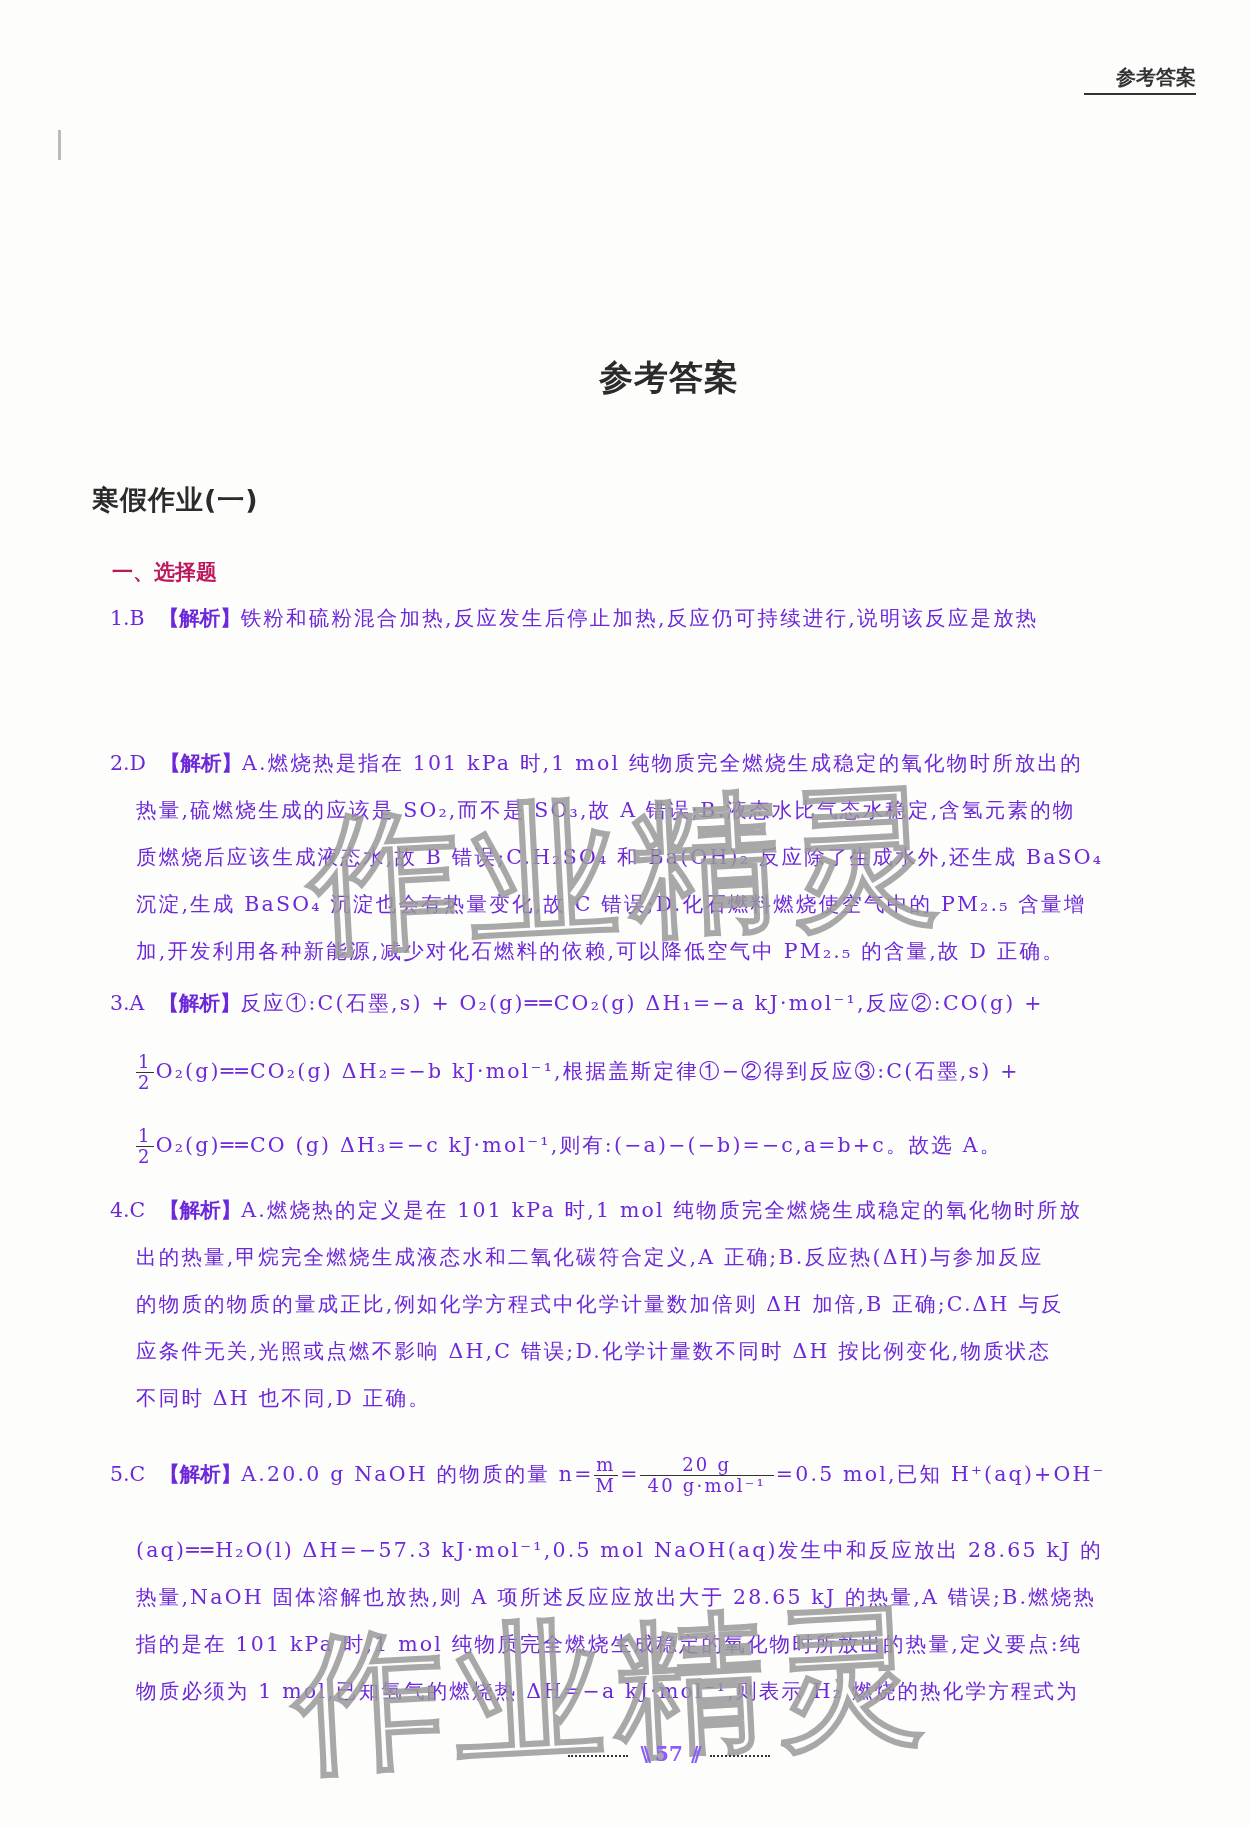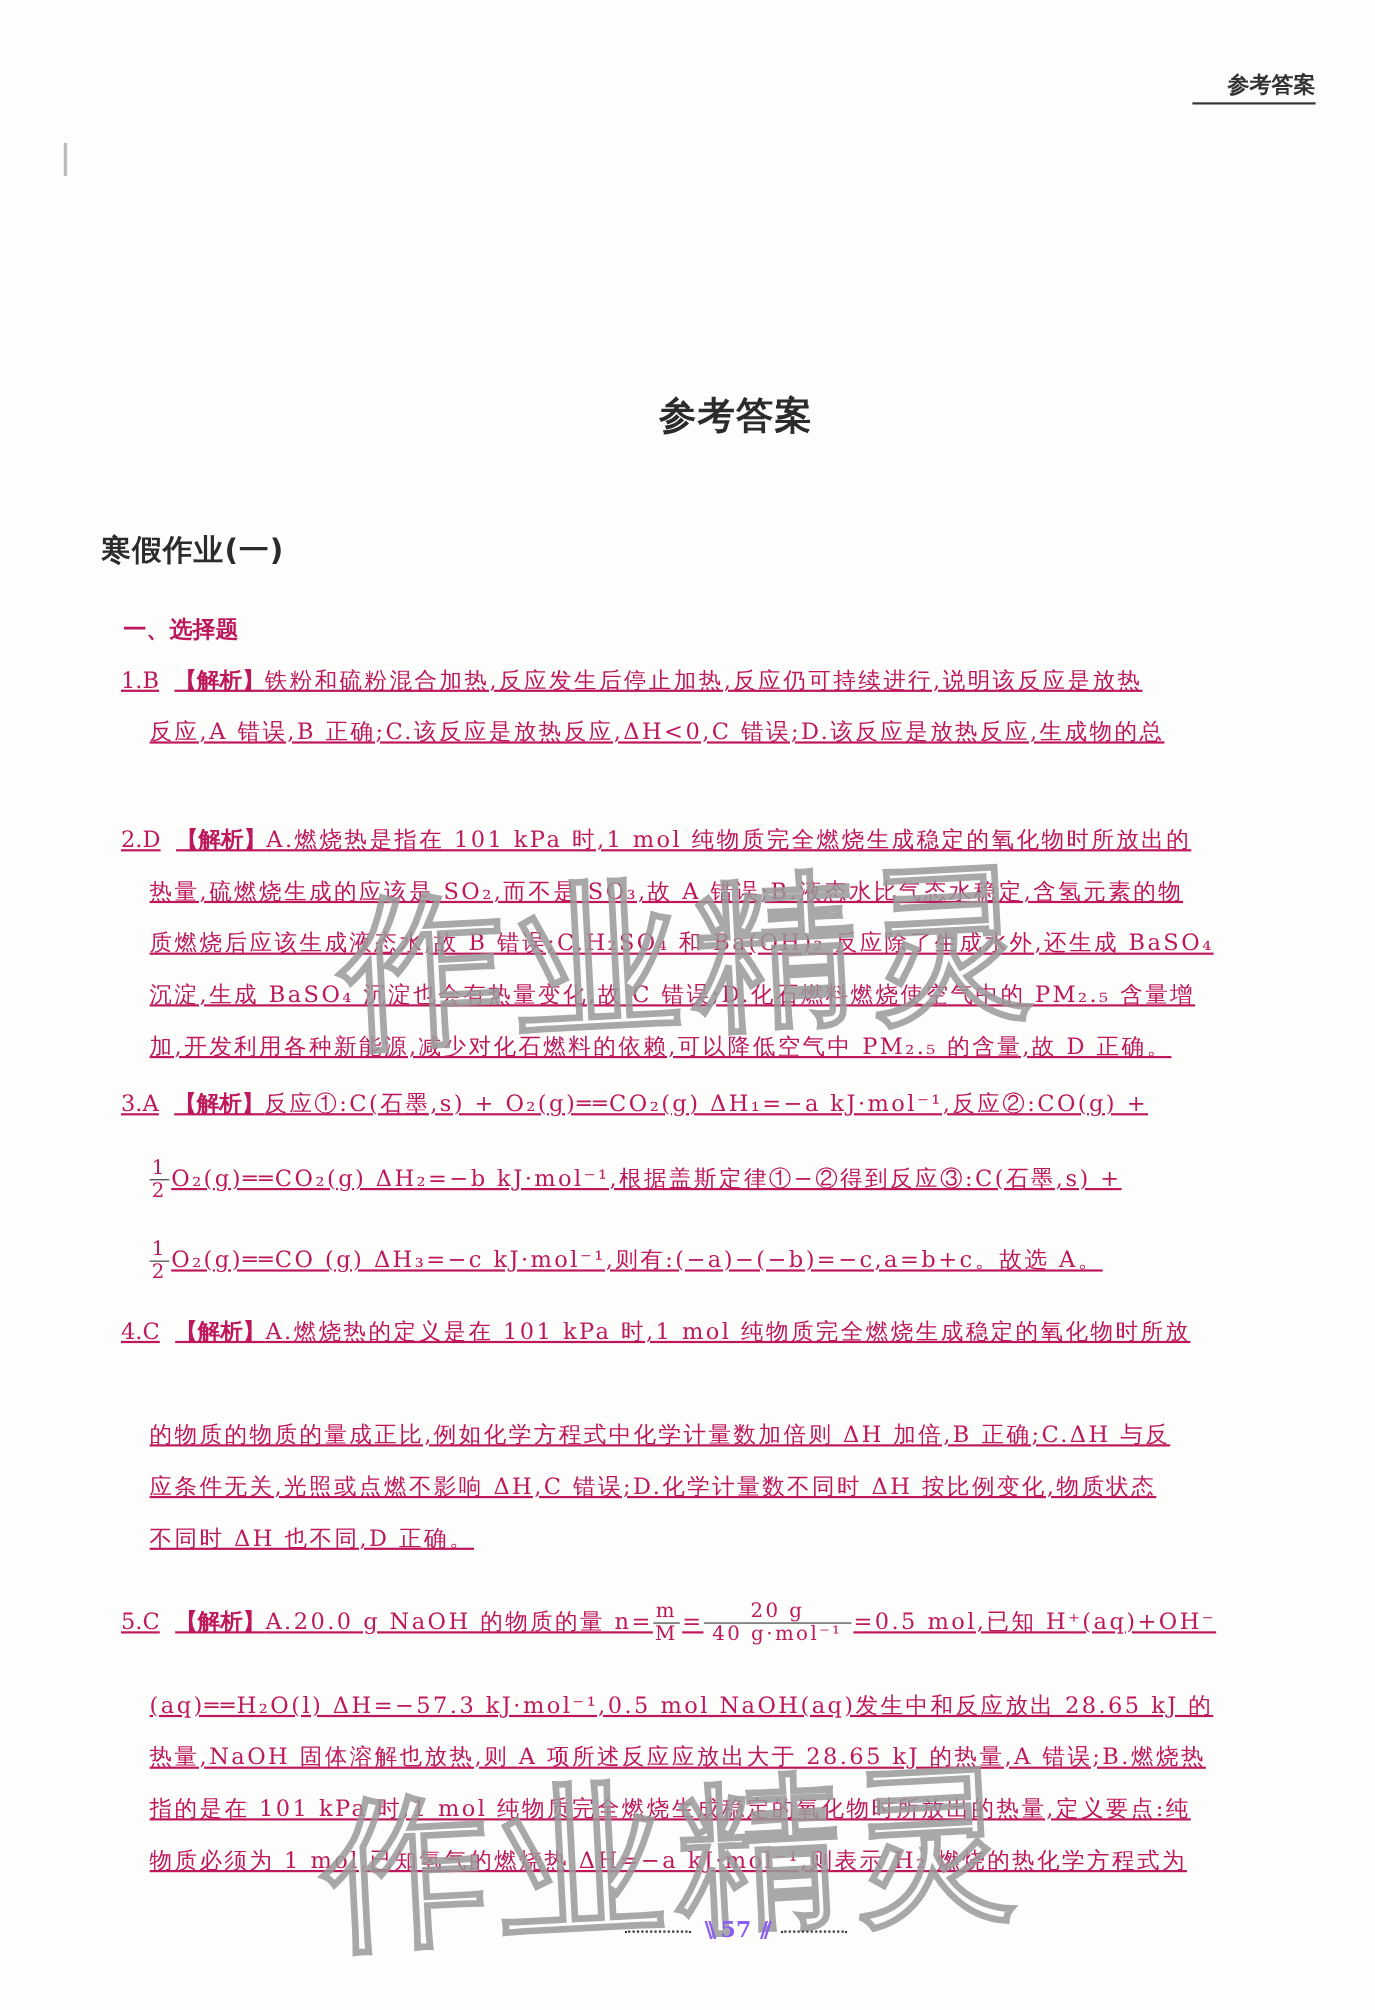--- a/index.html
+++ b/index.html
@@ -25,21 +25,21 @@
     position: absolute; left: 0; width: 1250px; top: 482px; text-align: left;
     font-family: "DejaVu Sans", sans-serif; font-weight: bold; font-size: 27px;
     letter-spacing: 1px; color: #2b2b2b; padding-left: 48px;
   }
   .section-head {
     position: absolute; left: 68px; top: 558px;
     font-family: "DejaVu Sans", sans-serif; font-weight: bold; font-size: 21px; color: #be185d;
   }
   .line {
     position: absolute; left: 92px; width: 1058px; white-space: nowrap;
-    font-size: 20.5px; letter-spacing: 2.2px; color: #be185d; line-height: 30px; text-decoration: underline;
+    font-size: 20.5px; letter-spacing: 2.2px; color: #6d28d9; line-height: 30px;
   }
   .line.first { left: 66px; }
   .qnum { letter-spacing: 0; margin-right: 14px; }
   .tag { font-family: "DejaVu Sans", sans-serif; font-weight: bold; letter-spacing: 0; }
   .frac { display: inline-block; vertical-align: middle; text-align: center; font-size: 18px; line-height: 20px; margin-right: 2px; }
   .frac .num { display: block; border-bottom: 1px solid #333; padding: 0 2px; }
   .frac .den { display: block; padding: 0 2px; }
   .frac.wide .num, .frac.wide .den { padding: 0 8px; }
   .footer {
     position: absolute; left: 0; width: 1250px; top: 1742px; text-align: center;
@@ -65,21 +65,20 @@
   <div class="running-head">参考答案</div>
   <div class="running-rule"></div>
 
   <div class="main-title">参考答案</div>
   <div class="sub-title">寒假作业(一)</div>
   <div class="section-head">一、选择题</div>
 
   <div class="line first" style="top:603px">
     <span class="qnum">1.B</span><span class="tag">【解析】</span><span>铁粉和硫粉混合加热,反应发生后停止加热,反应仍可持续进行,说明该反应是放热</span>
   </div>
-  <div class="line" style="top:650px">反应,A 错误,B 正确;C.该反应是放热反应,ΔH&lt;0,C 错误;D.该反应是放热反应,生成物的总</div>
 
   <div class="line first" style="top:748px">
     <span class="qnum">2.D</span><span class="tag">【解析】</span><span>A.燃烧热是指在 101 kPa 时,1 mol 纯物质完全燃烧生成稳定的氧化物时所放出的</span>
   </div>
   <div class="line" style="top:795px">热量,硫燃烧生成的应该是 SO₂,而不是 SO₃,故 A 错误;B.液态水比气态水稳定,含氢元素的物</div>
   <div class="line" style="top:842px">质燃烧后应该生成液态水,故 B 错误;C.H₂SO₄ 和 Ba(OH)₂ 反应除了生成水外,还生成 BaSO₄</div>
   <div class="line" style="top:889px">沉淀,生成 BaSO₄ 沉淀也会有热量变化,故 C 错误;D.化石燃料燃烧使空气中的 PM₂.₅ 含量增</div>
   <div class="line" style="top:936px">加,开发利用各种新能源,减少对化石燃料的依赖,可以降低空气中 PM₂.₅ 的含量,故 D 正确。</div>
 
   <div class="line first" style="top:988px">
@@ -88,20 +87,21 @@
   <div class="line" style="top:1052px">
     <span class="frac"><span class="num">1</span><span class="den">2</span></span><span>O₂(g)══CO₂(g)   ΔH₂=−b kJ·mol⁻¹,根据盖斯定律①−②得到反应③:C(石墨,s) +</span>
   </div>
   <div class="line" style="top:1126px">
     <span class="frac"><span class="num">1</span><span class="den">2</span></span><span>O₂(g)══CO (g)   ΔH₃=−c kJ·mol⁻¹,则有:(−a)−(−b)=−c,a=b+c。故选 A。</span>
   </div>
 
   <div class="line first" style="top:1195px">
     <span class="qnum">4.C</span><span class="tag">【解析】</span><span>A.燃烧热的定义是在 101 kPa 时,1 mol 纯物质完全燃烧生成稳定的氧化物时所放</span>
   </div>
+  <div class="line" style="top:1242px">出的热量,甲烷完全燃烧生成液态水和二氧化碳符合定义,A 正确;B.反应热(ΔH)与参加反应</div>
   <div class="line" style="top:1289px">的物质的物质的量成正比,例如化学方程式中化学计量数加倍则 ΔH 加倍,B 正确;C.ΔH 与反</div>
   <div class="line" style="top:1336px">应条件无关,光照或点燃不影响 ΔH,C 错误;D.化学计量数不同时 ΔH 按比例变化,物质状态</div>
   <div class="line" style="top:1383px">不同时 ΔH 也不同,D 正确。</div>
 
   <div class="line first" style="top:1455px">
     <span class="qnum">5.C</span><span class="tag">【解析】</span><span>A.20.0 g NaOH 的物质的量 n=</span><span class="frac"><span class="num">m</span><span class="den">M</span></span>=<span class="frac wide"><span class="num">20 g</span><span class="den">40 g·mol⁻¹</span></span><span>=0.5 mol,已知 H⁺(aq)+OH⁻</span>
   </div>
   <div class="line" style="top:1535px">(aq)══H₂O(l)   ΔH=−57.3 kJ·mol⁻¹,0.5 mol NaOH(aq)发生中和反应放出 28.65 kJ 的</div>
   <div class="line" style="top:1582px">热量,NaOH 固体溶解也放热,则 A 项所述反应应放出大于 28.65 kJ 的热量,A 错误;B.燃烧热</div>
   <div class="line" style="top:1629px">指的是在 101 kPa 时,1 mol 纯物质完全燃烧生成稳定的氧化物时所放出的热量,定义要点:纯</div>

